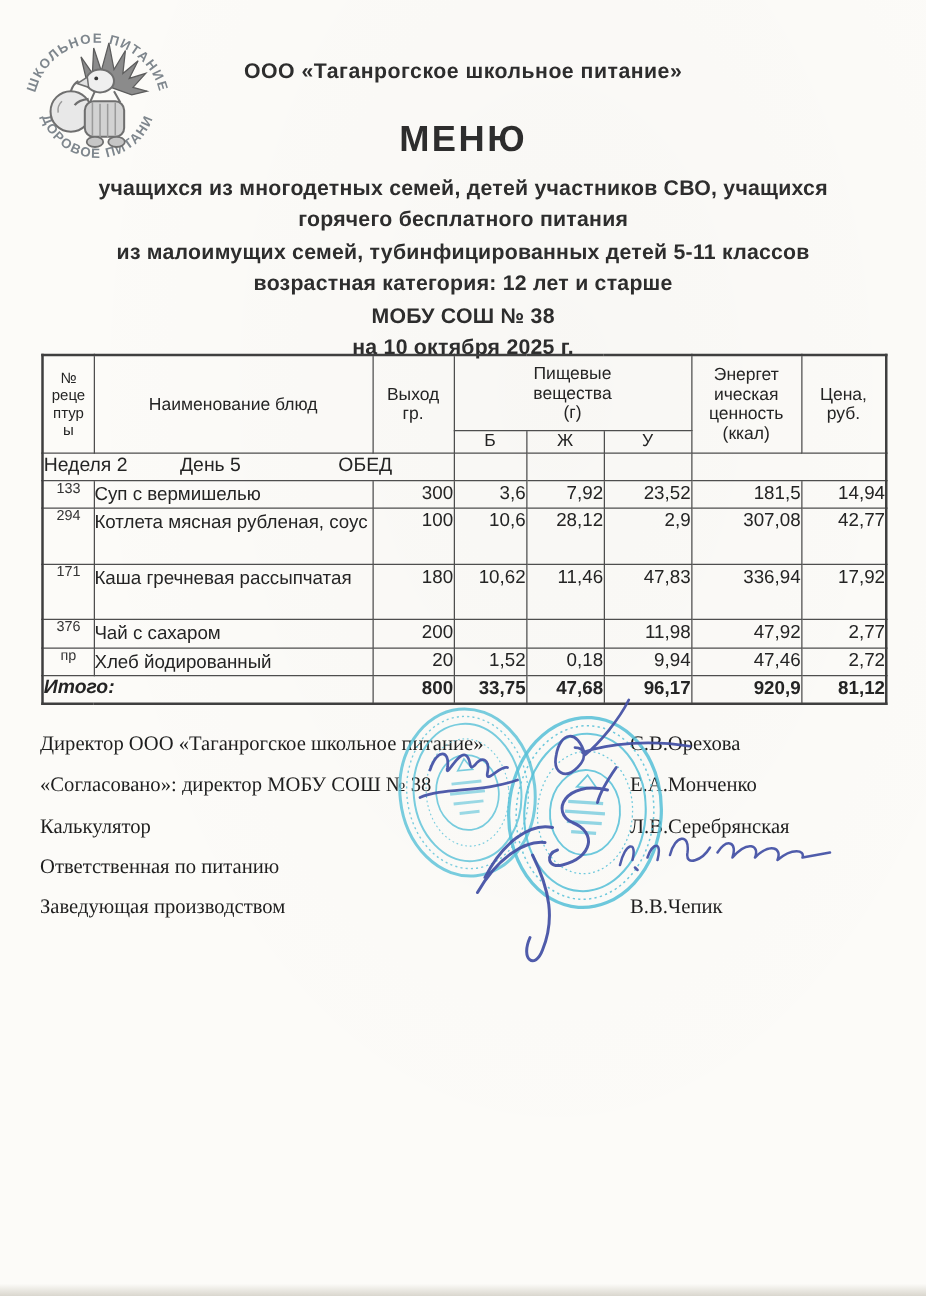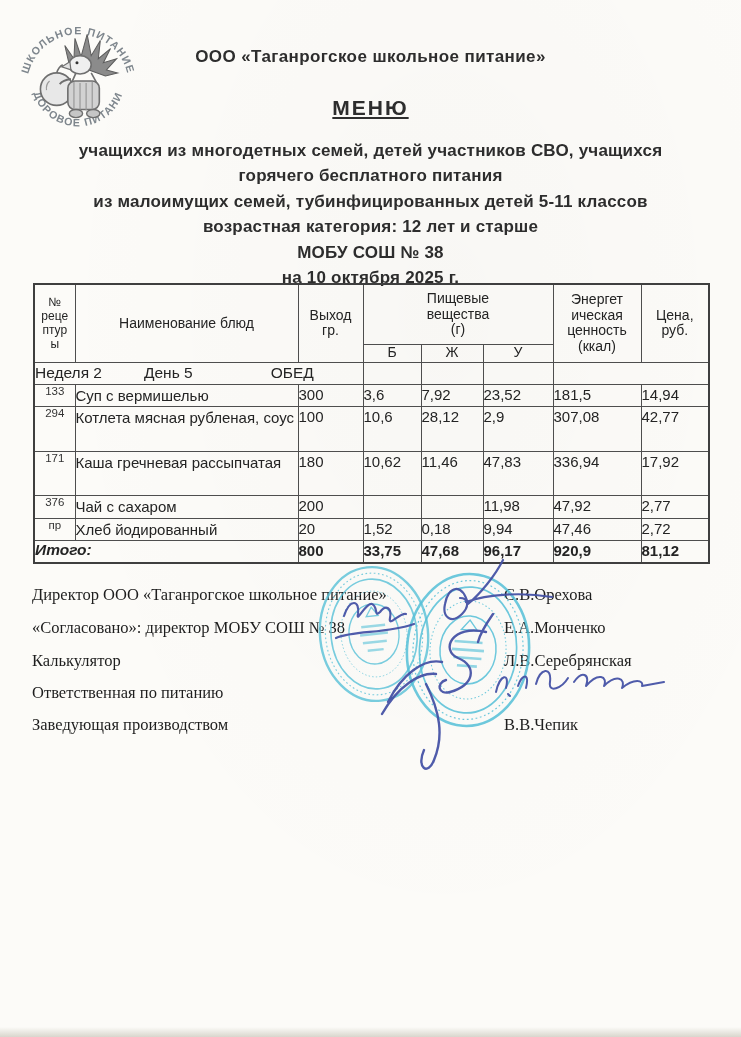--- a/index.html
+++ b/index.html
@@ -6,37 +6,37 @@
   .page{
     position:relative;width:741px;height:1037px;margin:0 auto;
     background:
       radial-gradient(ellipse at 60% 30%, rgba(0,0,0,0.015), transparent 65%),
       #fcfbf8;
     font-family:"Liberation Sans",sans-serif;color:#262626;overflow:hidden;
   }
   
   .hdr{position:absolute;left:0;width:741px;text-align:center;font-weight:bold;color:#2d2d2d;}
   .company{top:47px;font-size:17px;letter-spacing:0.4px;}
-  .title{top:96px;font-size:21px;letter-spacing:2px;text-decoration:underline;}
+  .title{top:96px;font-size:29px;letter-spacing:2px;}
   .subs{top:138px;font-size:17px;line-height:25.4px;letter-spacing:0.2px;}
   
   .logo{position:absolute;left:12px;top:12px;width:132px;height:132px;}
   
   table.menu{
     position:absolute;left:33px;top:283px;width:675px;
     border-collapse:collapse;table-layout:fixed;
     font-size:15px;color:#242424;
     border:2px solid #3f3f3f;
   }
   table.menu td{border:1px solid #4e4e4e;padding:0;vertical-align:top;overflow:hidden;}
   .hcell{vertical-align:middle !important;text-align:center;font-size:14px;line-height:15.5px;white-space:pre-line;}
   .hsmall{font-size:12px;line-height:14px;}
   .code{font-size:11.5px;text-align:center;padding-top:3px;color:#333;}
   .dish{padding:1px 4px 0 8px;line-height:21.5px;}
-  .num{text-align:left;padding-top:2px;line-height:19px;margin-top:44px;}
+  .num{text-align:right;padding-top:2px;line-height:19px;margin-top:44px;}
   .secrow td{border-bottom-width:2px;font-size:15.5px;}
   .sec-cell{padding:1px 0 0 5px;vertical-align:middle !important;}
   .sec-cell .dy{margin-left:42px;}
   .sec-cell .ml{margin-left:78px;}
   .totalrow td{border-top:2px solid #3f3f3f;}
   .total-label{font-weight:bold;font-style:italic;padding:2px 0 0 5px;font-size:15.5px;}
   .bold{font-weight:bold;}
   
   .sigrow{position:absolute;left:32px;width:660px;height:22px;
     font-family:"Liberation Serif",serif;font-size:16.5px;color:#1e1e1e;}

